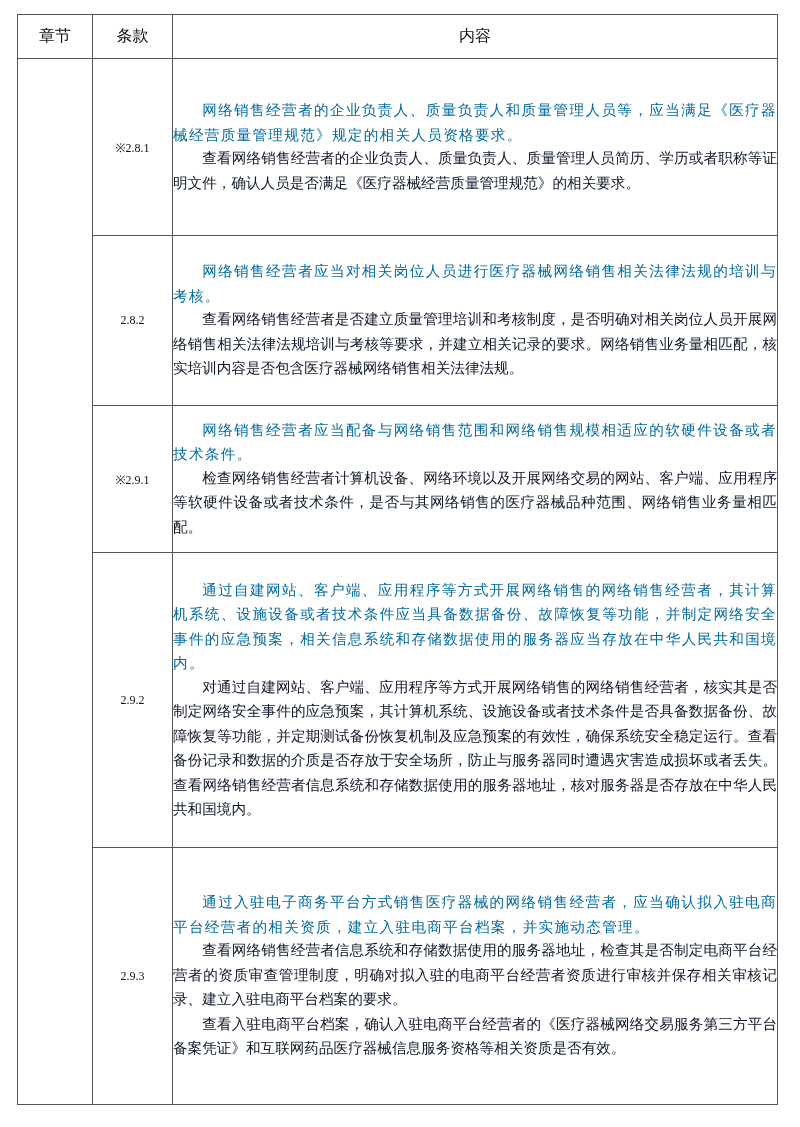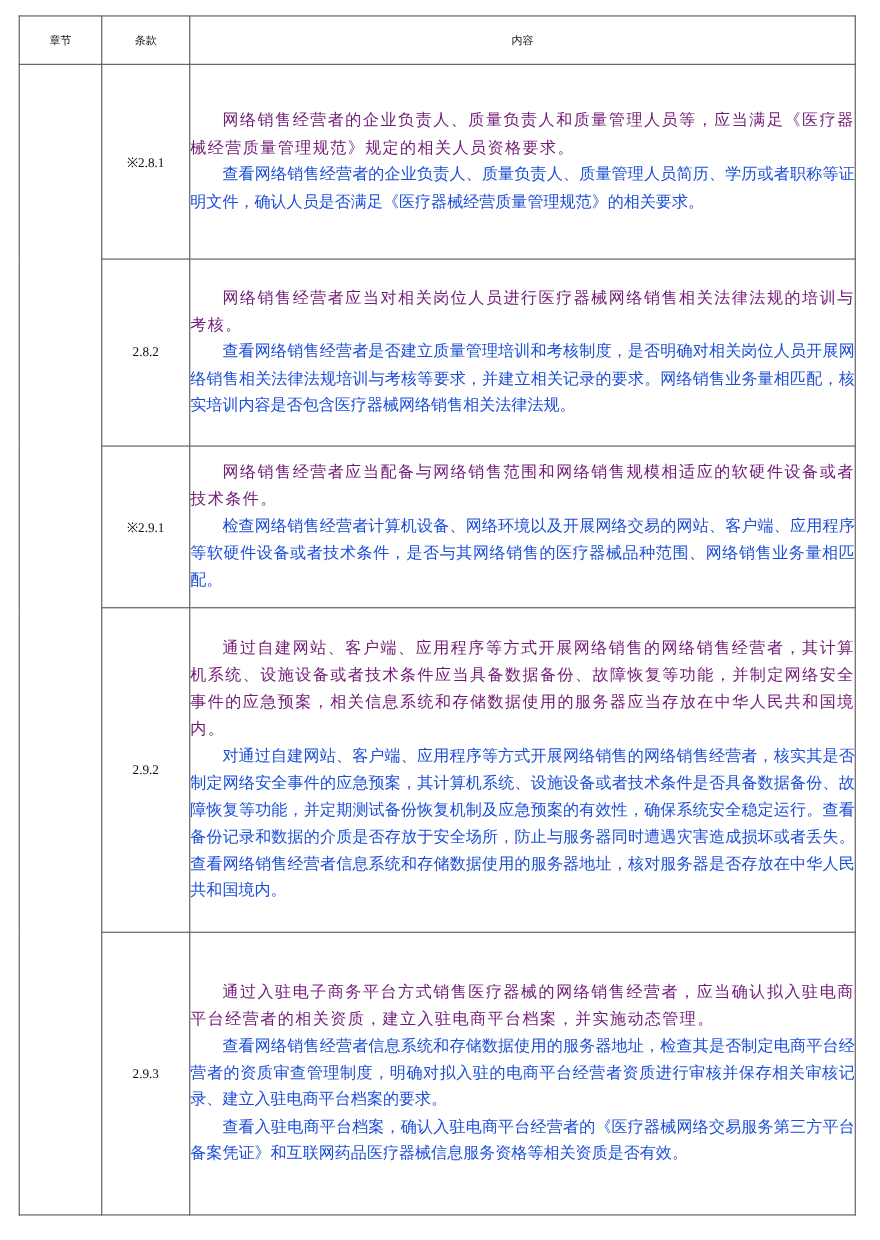--- a/index.html
+++ b/index.html
@@ -2,28 +2,28 @@
 <html><head>
 <meta charset="utf-8">
 <style>
   html, body { margin: 0; padding: 0; background: #ffffff; }
   body { width: 800px; height: 1127px; position: relative; overflow: hidden;
          font-family: "DejaVu Serif", "Liberation Serif", serif; color: #111; }
   table.doc { position: absolute; left: 17px; top: 14px; width: 760px;
               border-collapse: collapse; table-layout: fixed; }
   table.doc td, table.doc th { border: 1px solid #555; vertical-align: middle; padding: 0; }
   col.c1 { width: 75px; } col.c2 { width: 80px; } col.c3 { width: 605px; }
-  th { height: 43px; font-weight: normal; font-size: 10px; text-align: center;
+  th { height: 43px; font-weight: normal; font-size: 16px; text-align: center;
        font-family: "DejaVu Sans", "Liberation Sans", sans-serif; }
   td.clause { text-align: center; font-size: 12px;
               font-family: "Liberation Serif", serif; }
   td.content { padding: 4px 8px 4px 9px; font-size: 14.6px; line-height: 24.5px; }
   .p { text-indent: 2em; margin: 0; text-align: justify; }
-  .req { color: #701a75; letter-spacing: 1.3px; font-family: "DejaVu Serif", serif; }
-  .chk { color: #1d4ed8; font-family: Liberation Serif, serif; letter-spacing: 0px; }
+  .req { color: #0369a1; letter-spacing: 1.3px; font-family: "DejaVu Serif", serif; }
+  .chk { color: #0f172a; font-family: Liberation Mono, monospace; letter-spacing: 0px; }
   tr.r1 td { height: 176px; } tr.r2 td { height: 169px; } tr.r3 td { height: 146px; }
   tr.r4 td { height: 294px; margin-top: 40px; } tr.r5 td { height: 256px; }
 </style>
 </head>
 <body>
 
 <table class="doc">
   <colgroup>
       <col class="c1">
       <col class="c2">

